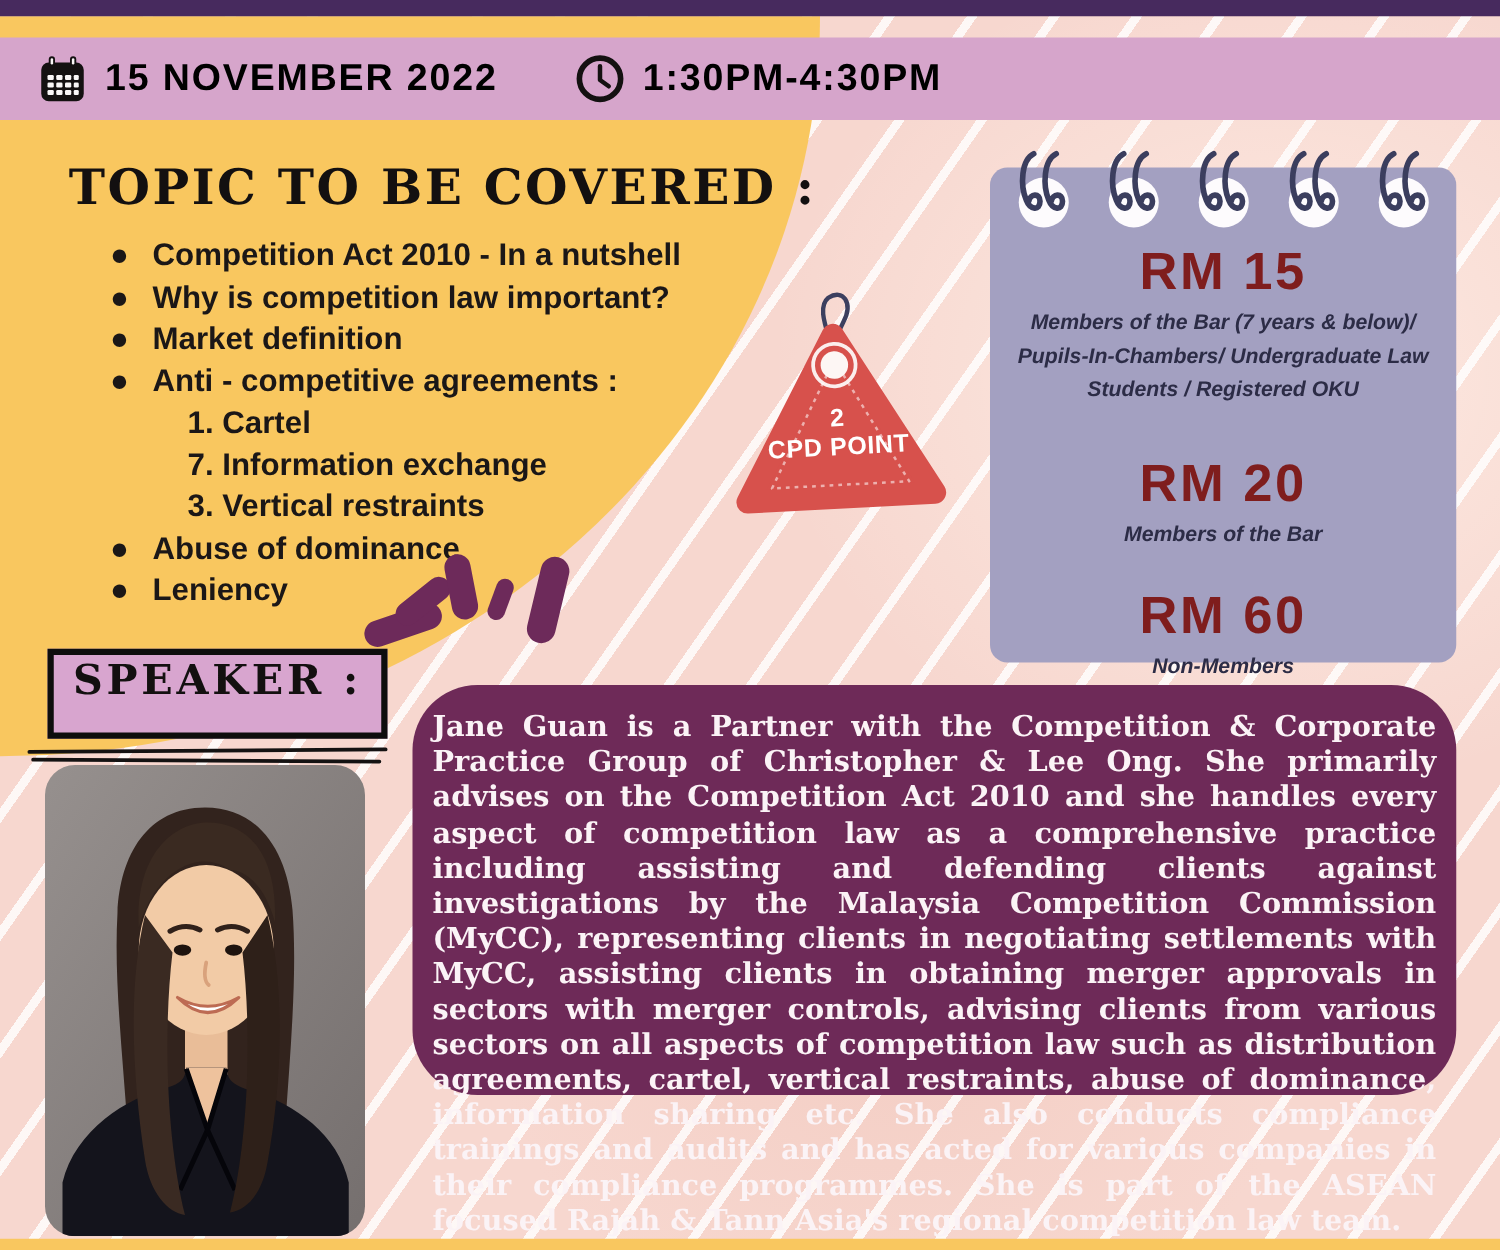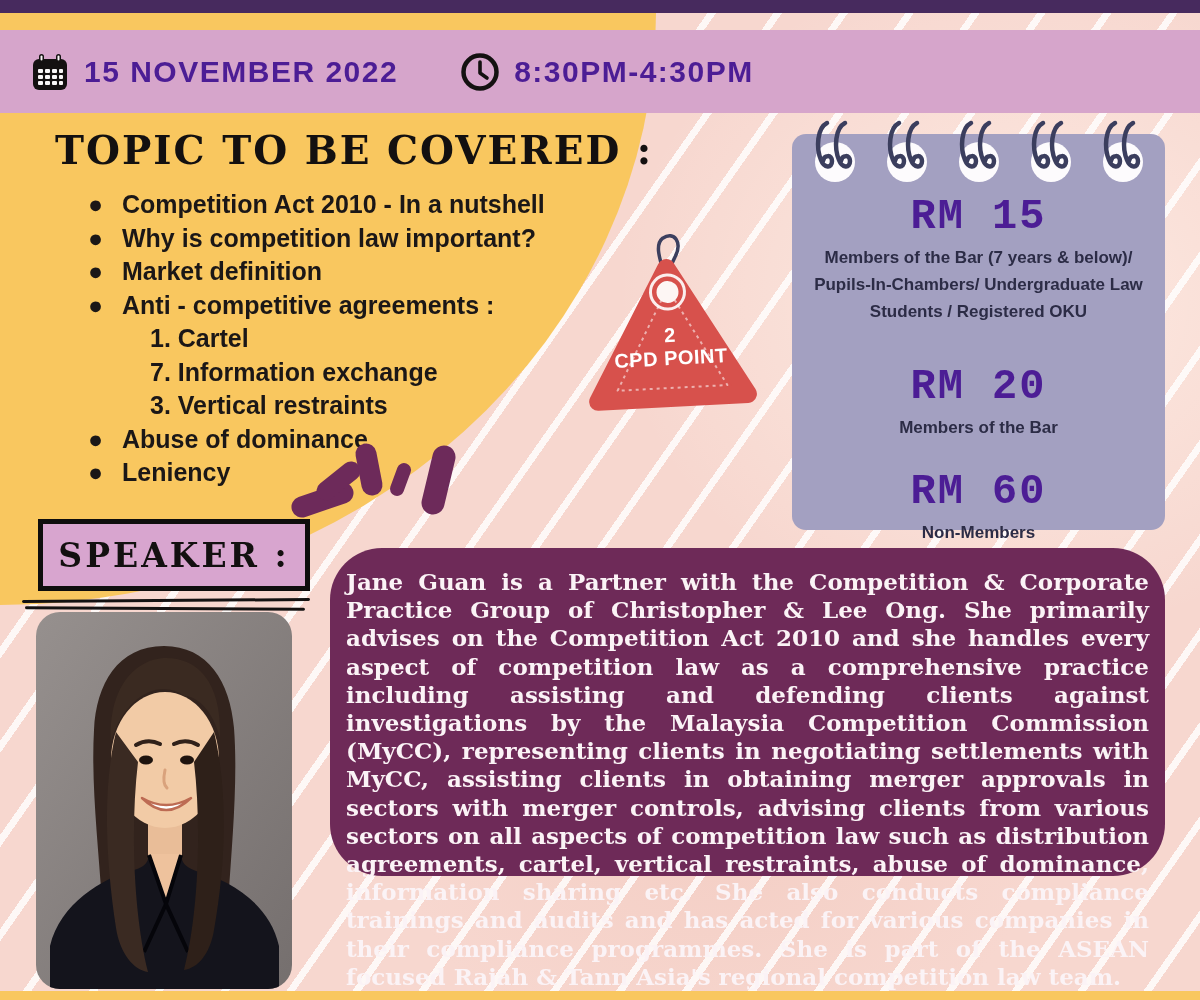--- a/index.html
+++ b/index.html
@@ -14,22 +14,22 @@
   }
   .abs{position:absolute;}
 
   
   .top-strip{left:0;top:0;width:1200px;height:13px;background:#472a5e;}
   .yellow-blob{left:0;top:13px;width:656px;height:592px;background:#f9c75f;
     border-bottom-right-radius:100% 100%;}
   .bottom-strip{left:0;top:991px;width:1200px;height:9px;background:#f9c75f;}
 
   
-  .top-bar{left:0;top:30px;width:1200px;height:83px;background:#d6a5cb;
-    display:flex;align-items:center;color:#4c1d95;}
+  .top-bar{left:0;top:30px;width:1200px;height:66px;background:#d6a5cb;
+    display:flex;align-items:center;color:#000000;}
   .bar-item{display:flex;align-items:center;gap:14px;}
   .bar-label{font-size:30px;font-weight:bold;letter-spacing:1.5px;white-space:nowrap;}
   .bar-item.date{margin-left:30px;}
   .bar-item.time{margin-left:62px;}
   .bar-item.venue{margin-left:52px;}
   .bar-icon{width:40px;height:40px;flex:0 0 auto;}
 
   
   .topic-heading{left:55px;top:127px;width:560px;color:#131010;
     font-family:"DejaVu Serif","Liberation Serif",serif;
@@ -44,32 +44,32 @@
   .cpd-tag{left:583px;top:228px;width:172px;height:186px;transform:rotate(-3deg);}
   .cpd-text{position:absolute;left:0;top:96px;width:172px;text-align:center;color:#fff;
     font-weight:bold;line-height:1.15;}
   .cpd-text .n{font-size:20px;}
   .cpd-text .t{font-size:20px;letter-spacing:.5px;}
 
   
   .notepad{left:792px;top:134px;width:373px;height:396px;background:#a3a0c1;
     border-radius:14px;box-sizing:border-box;text-align:center;}
   .ring{position:absolute;top:-16px;width:48px;height:66px;}
-  .price{font-family:Liberation Mono, monospace;font-weight:bold;
-    color:#4c1d95;font-size:42px;letter-spacing:2px;line-height:1;}
-  .audience{font-size:17px;font-weight:bold;color:#2c2c46;
+  .price{font-family:Liberation Sans, sans-serif;font-weight:bold;
+    color:#7f1d1d;font-size:42px;letter-spacing:2px;line-height:1;}
+  .audience{font-size:17px;font-weight:bold;font-style:italic;color:#2c2c46;
     line-height:1.6;margin:6px auto 0;}
   .fee1 .price{margin-top:62px;}
   .fee1 .audience{width:352px;}
   .fee2 .price{margin-top:40px;}
   .fee3 .price{margin-top:30px;}
 
   
   .speaker-box{left:38px;top:519px;width:272px;height:72px;background:#d8a5cf;
-    border:5px solid #0e0d0d;box-sizing:border-box;display:flex;align-items:center;justify-content:center;}
+    border:5px solid #0e0d0d;box-sizing:border-box;display:flex;justify-content:center;}
   .speaker-box span{font-family:"DejaVu Serif","Liberation Serif",serif;
     font-size:33px;font-weight:900;letter-spacing:3px;color:#131010;white-space:nowrap;}
   .u-line{background:#141212;height:3px;border-radius:2px;}
   .u1{left:22px;top:599px;width:288px;transform:rotate(-.4deg);}
   .u2{left:25px;top:607px;width:280px;transform:rotate(.3deg);}
 
   
   .sparkle{left:245px;top:423px;width:215px;height:155px;}
 
   
@@ -113,21 +113,21 @@
             <rect x="29" y="29" width="4" height="4" rx="1"></rect>
         </g>
       </svg>
       <span class="bar-label">15 NOVEMBER 2022</span>
     </div>
     <div class="bar-item time">
       <svg class="bar-icon" viewBox="0 0 40 40">
         <circle cx="20" cy="20" r="16.5" fill="none" stroke="#141111" stroke-width="4.5"></circle>
         <path d="M20 10 L20 21 L27 26" fill="none" stroke="#141111" stroke-width="3.6" stroke-linecap="round" stroke-linejoin="round"></path>
       </svg>
-      <span class="bar-label">8:30PM-4:30PM</span>
+      <span class="bar-label">1:30PM-4:30PM</span>
     </div>
   </div>
 
   <div class="abs topic-heading">TOPIC TO BE COVERED :</div>
   <div class="abs topic-list">
     <div class="t-item">
         <span class="dot">●</span>
         <span>Competition Act 2010 - In a nutshell</span>
       </div>
     <div class="t-item">

